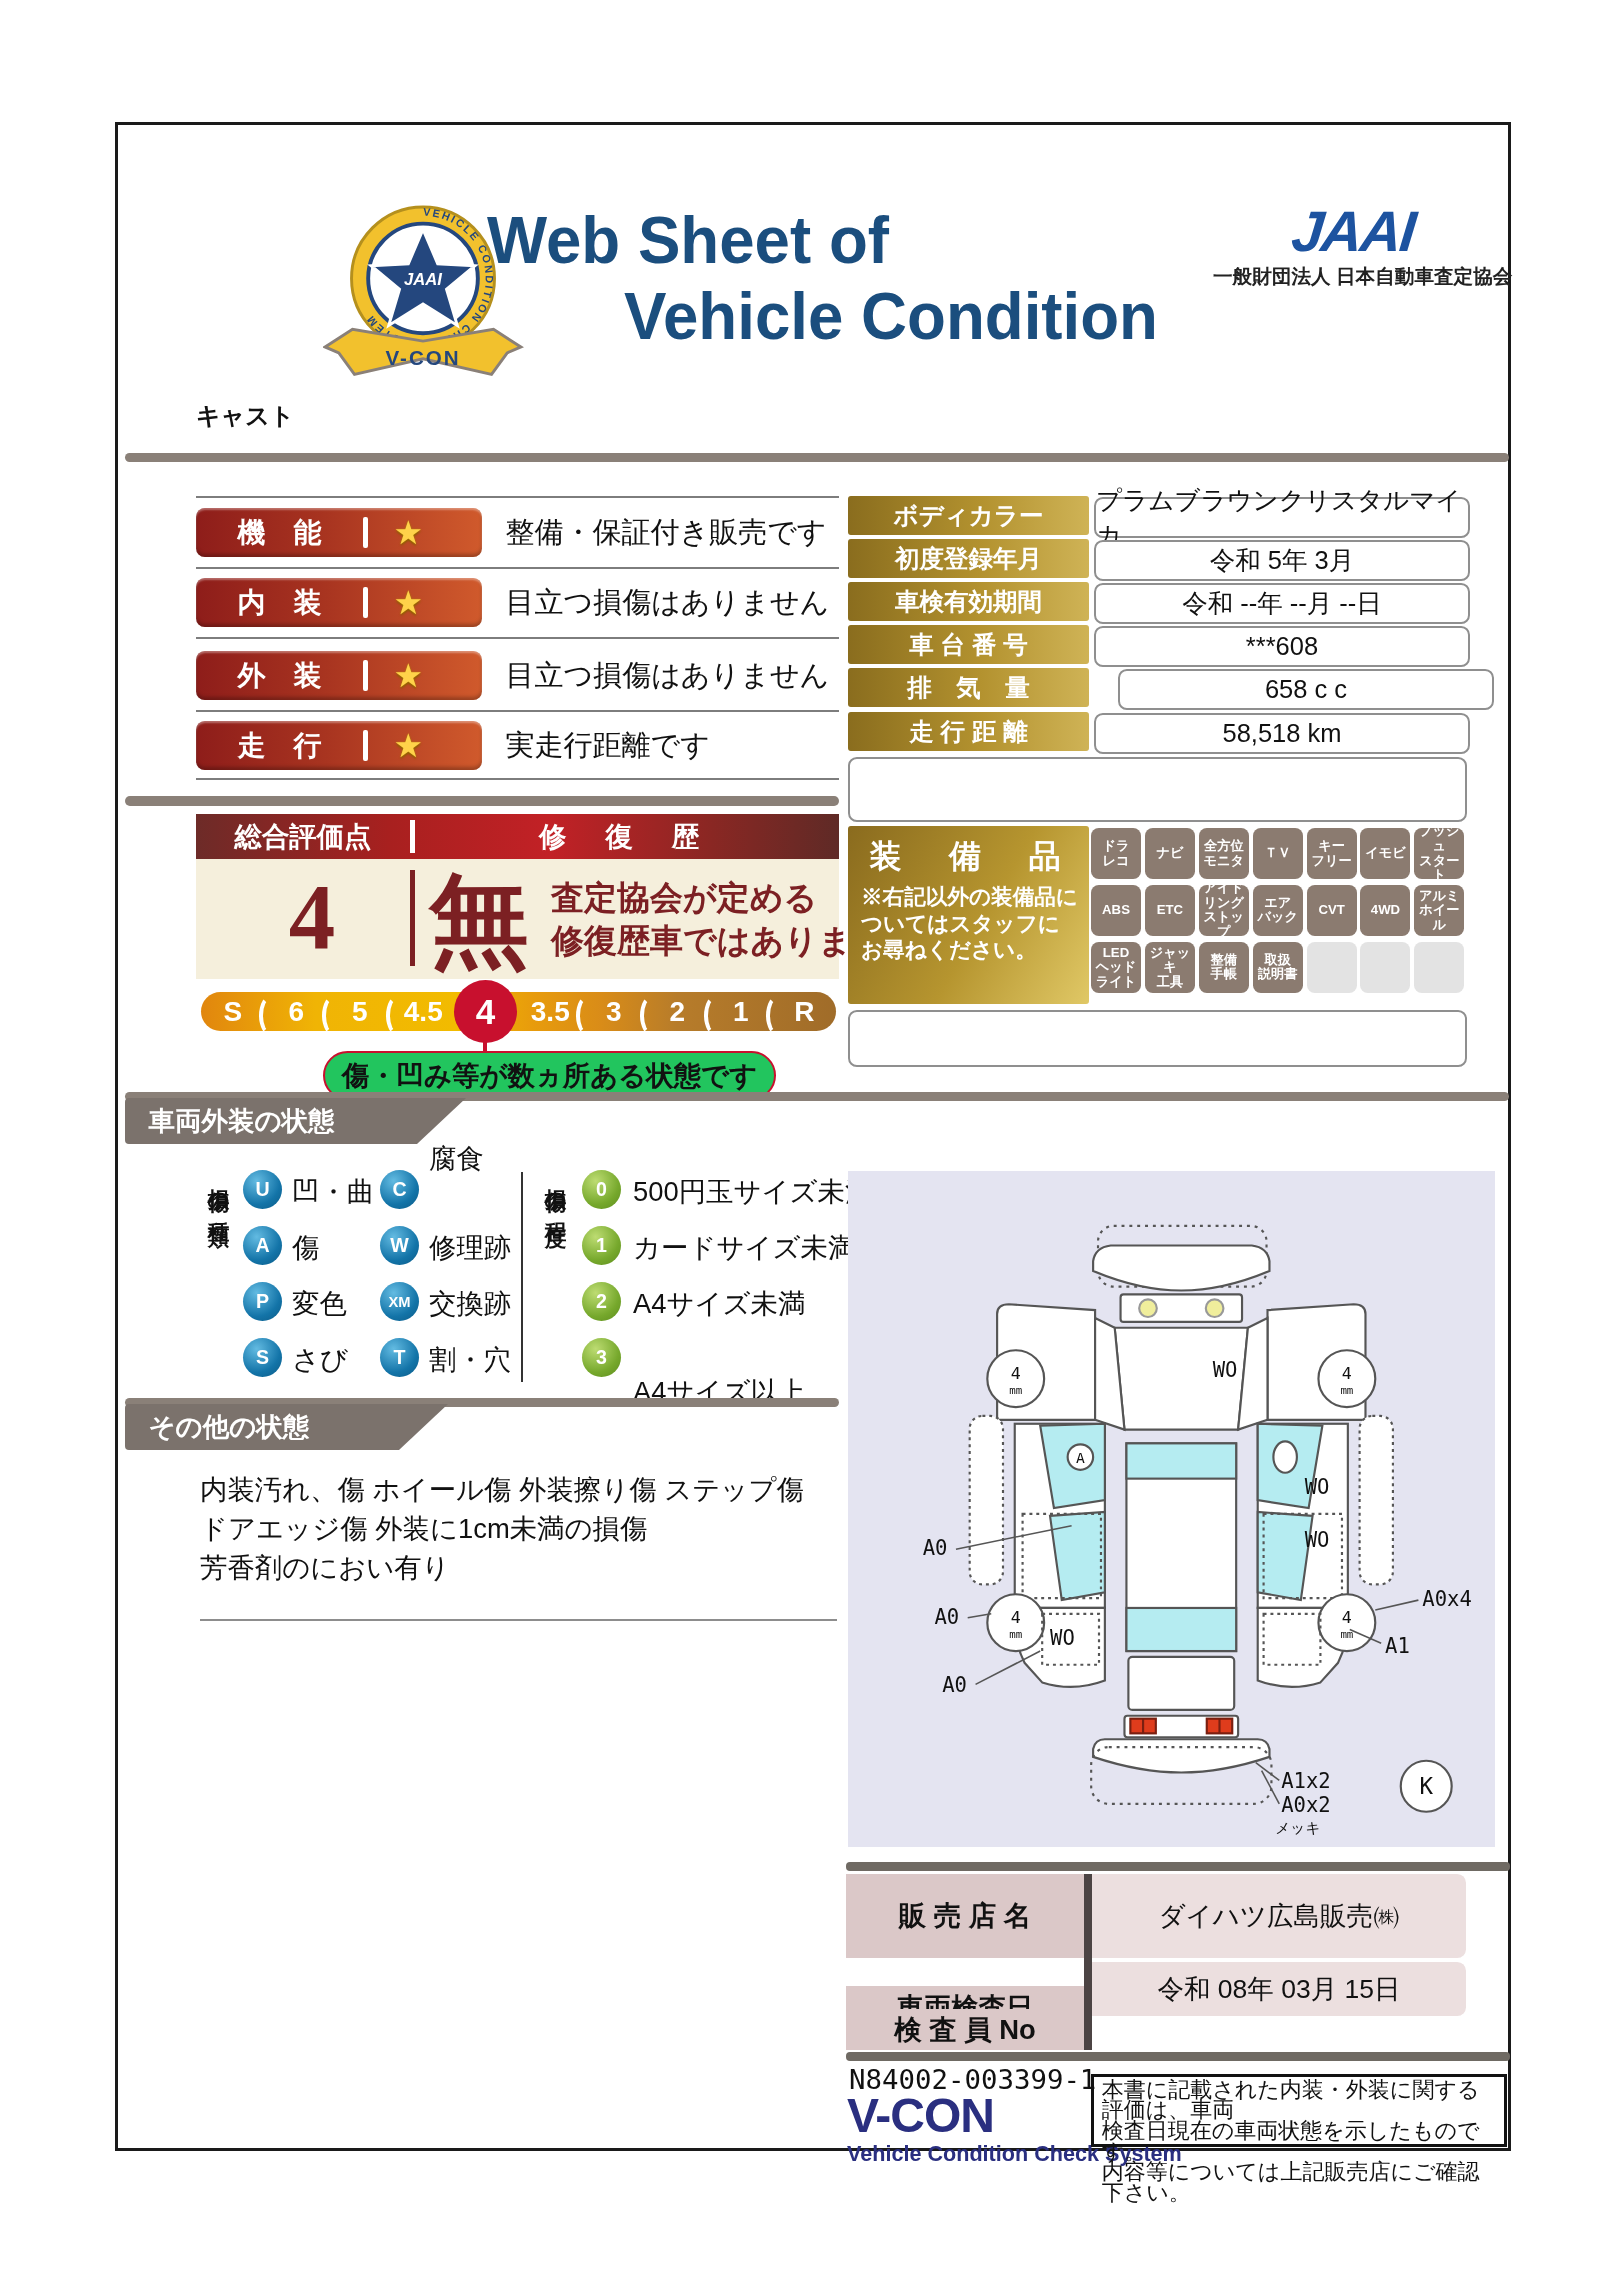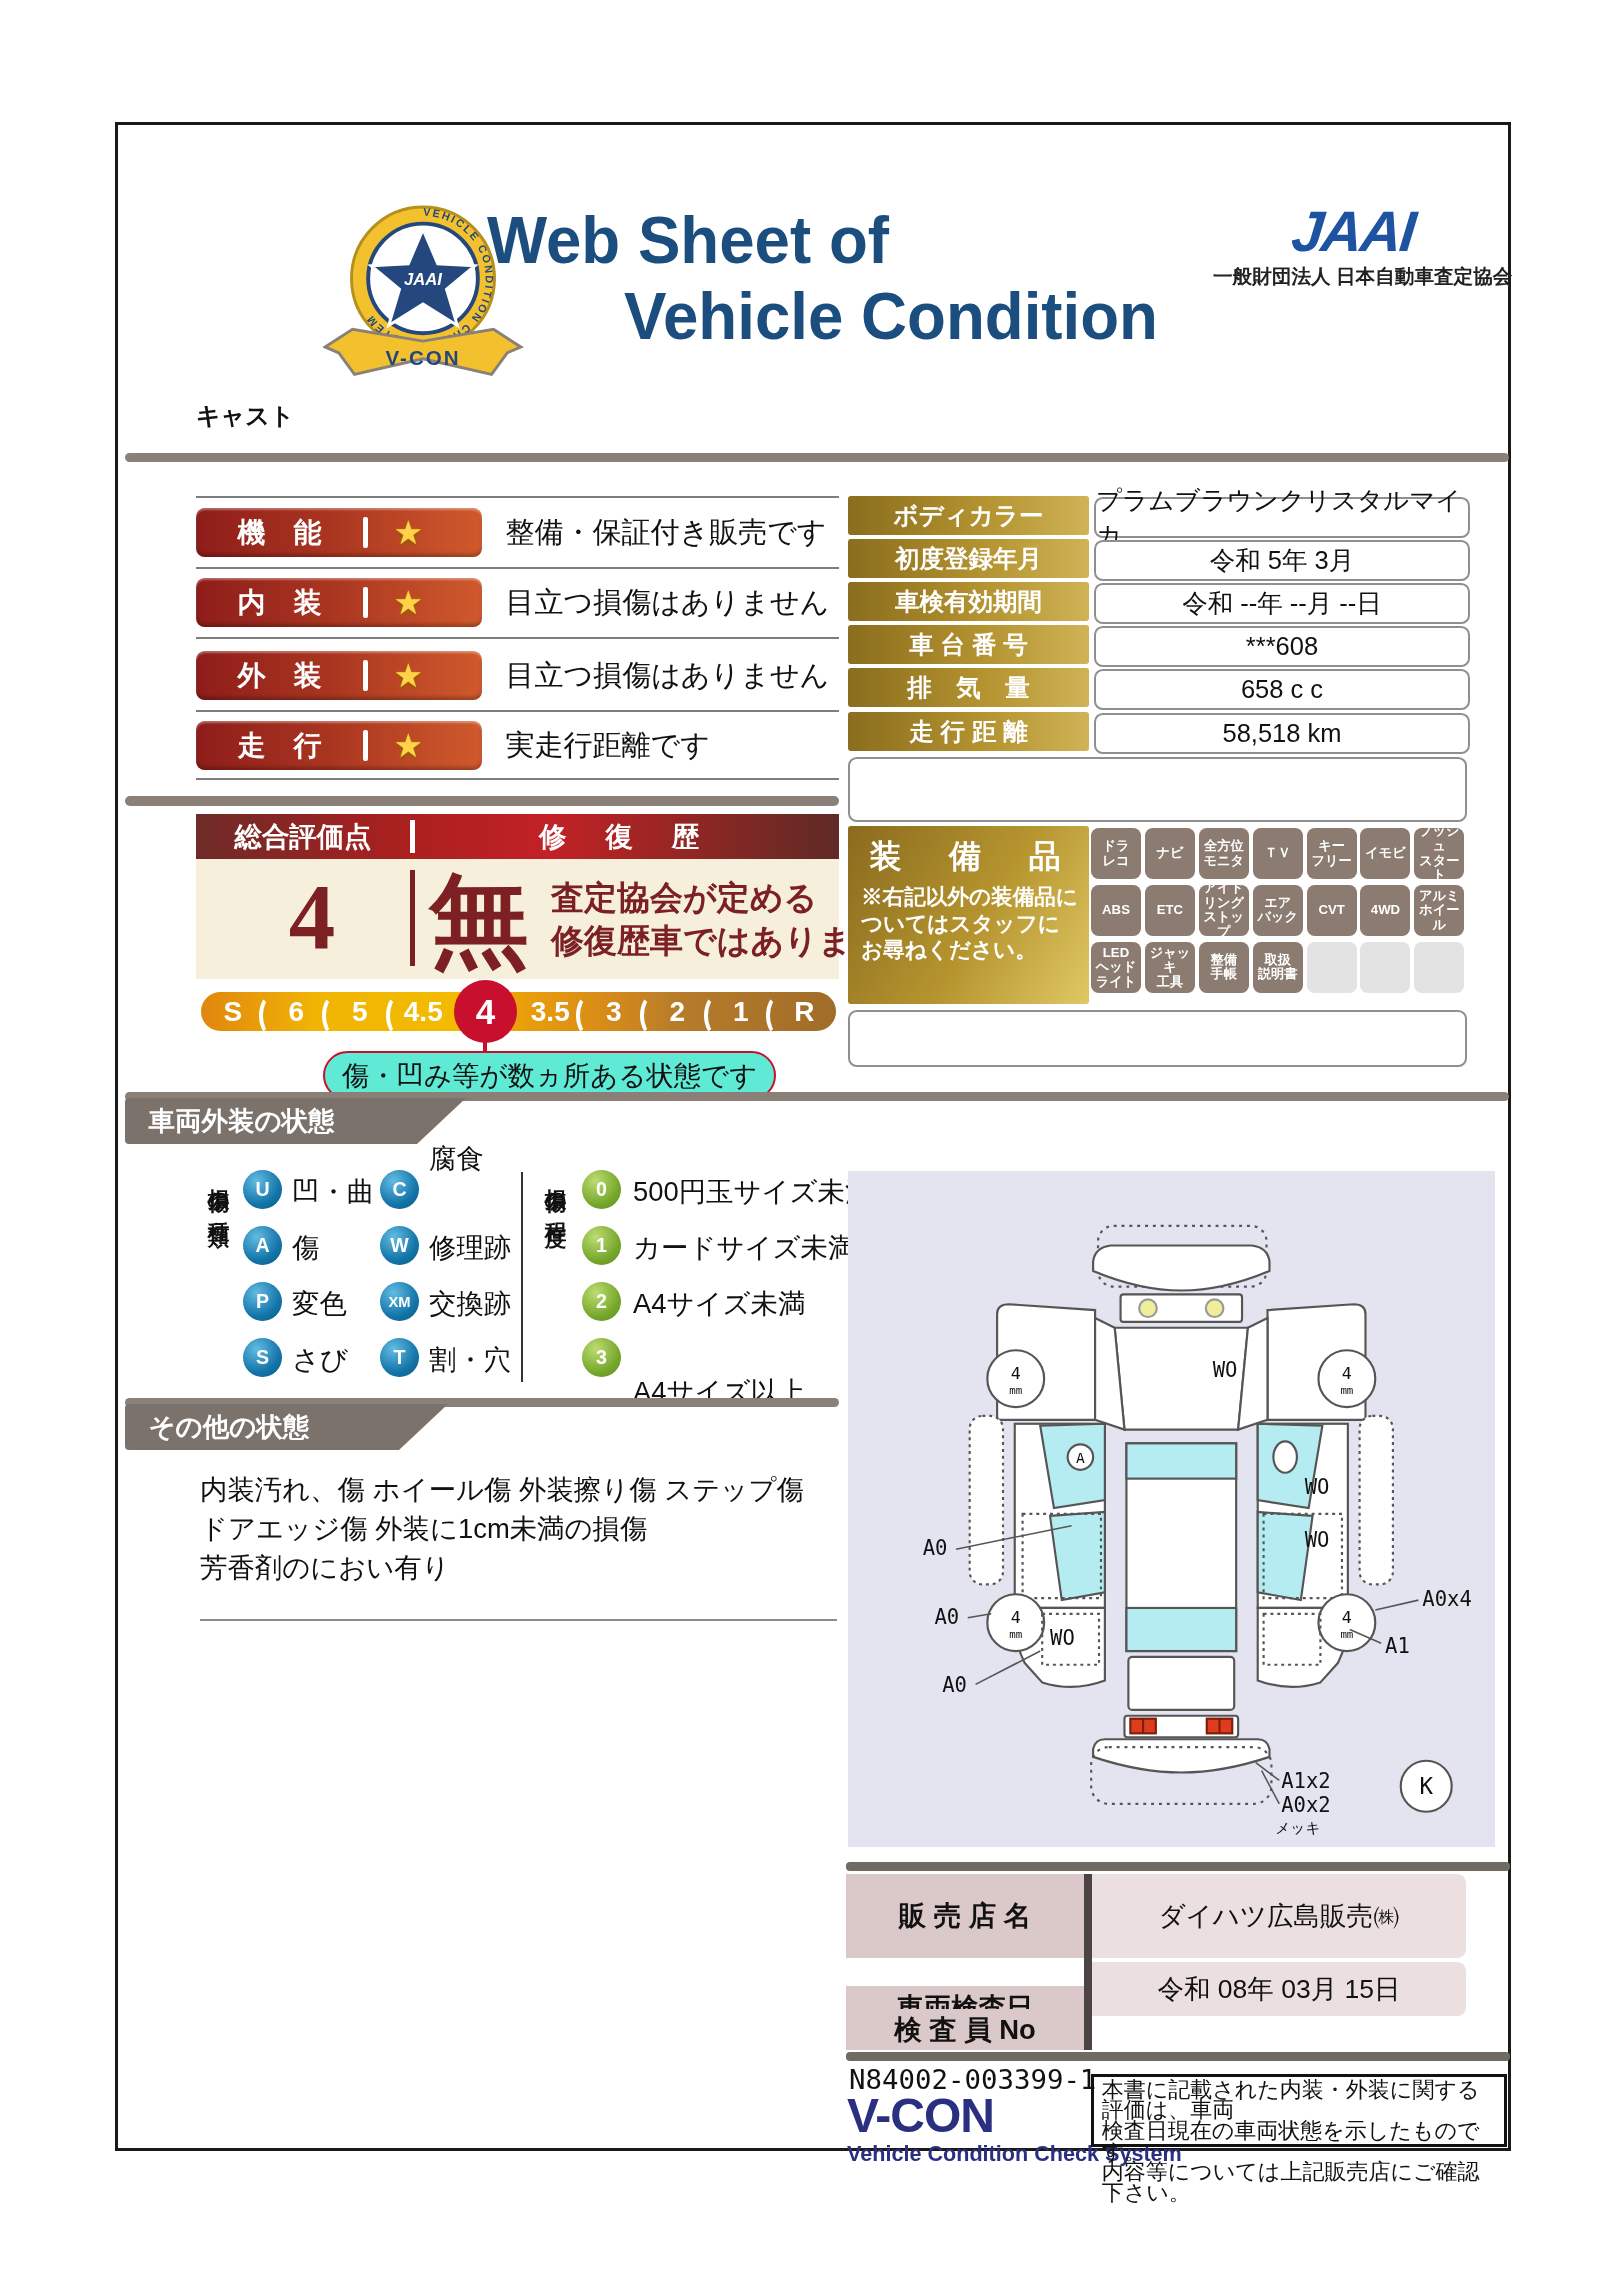--- a/index.html
+++ b/index.html
@@ -40,22 +40,22 @@
 
   
   .scalebar{left:201px;top:992px;width:635px;height:39px;border-radius:19.6px;
             background:linear-gradient(90deg,#e1860e,#f0b405 18%,#f2bb00 40%,#e89c0c 52%,#d98c18 63%,#b77c2a 75%,#a06c29 100%);
             display:flex;align-items:center;}
   .chip{width:64px;text-align:center;color:#fff;font-weight:bold;font-size:28px;}
   .sep{position:absolute;top:995px;width:15.7px;height:33px;border:4.9px solid transparent;border-left:4.9px solid #fff;border-radius:50%;}
   .sel-circle{left:454px;top:980px;width:63px;height:63px;border-radius:50%;background:#c8102e;color:#fff;
               font-size:35px;font-weight:bold;display:flex;align-items:center;justify-content:center;z-index:3;}
   .connector{left:483px;top:1029px;width:3.9px;height:23.5px;background:#c8102e;z-index:2;}
-  .callout{left:323px;top:1051px;width:449px;height:45px;border:2.9px solid #c8102e;border-radius:24.5px;background:#5eead4;
-           display:flex;align-items:center;justify-content:center;font-size:27.4px;font-weight:normal;}
+  .callout{left:323px;top:1051px;width:449px;height:45px;border:2.9px solid #c8102e;border-radius:24.5px;background:#22c55e;
+           display:flex;align-items:center;justify-content:center;font-size:27.4px;font-weight:bold;}
 
   
   .banner{height:46px;background:#7b726c;color:#ffffff;font-size:26.5px;font-weight:bold;
           display:flex;align-items:center;padding-left:23.5px;box-sizing:border-box;
           clip-path:polygon(0 0,100% 0,calc(100% - 49px) 100%,0 100%);border-radius:3.9px 0 0 3.9px;}
 
   
   .vlabel{writing-mode:vertical-rl;text-orientation:upright;font-size:21.6px;font-weight:bold;letter-spacing:2.9px;}
   .sphere{width:39px;height:39px;border-radius:50%;color:#fff;font-weight:bold;font-size:19.6px;
           display:flex;align-items:center;justify-content:center;}
@@ -208,21 +208,21 @@
 
   <div class="abs info-lbl" style="top:496px;">ボディカラー</div>
   <div class="abs info-val" style="top:497px;">プラムブラウンクリスタルマイカ</div>
   <div class="abs info-lbl" style="top:539px;">初度登録年月</div>
   <div class="abs info-val" style="top:540px;">令和 5年 3月</div>
   <div class="abs info-lbl" style="top:582px;">車検有効期間</div>
   <div class="abs info-val" style="top:583px;">令和 --年 --月 --日</div>
   <div class="abs info-lbl" style="top:625px;">車 台 番 号</div>
   <div class="abs info-val" style="top:626px;">***608</div>
   <div class="abs info-lbl" style="top:668px;">排　気　量</div>
-  <div class="abs info-val" style="top:669px;">658 c c</div>
+  <div class="abs info-val" style="top:669px;margin-left:24px;">658 c c</div>
   <div class="abs info-lbl" style="top:712px;">走 行 距 離</div>
   <div class="abs info-val" style="top:713px;">58,518 km</div>
   <div class="abs empty-box" style="left:848px;top:757px;width:615px;height:61px;"></div>
 
   <div class="abs equip-panel"></div>
   <div class="abs equip-title">装　備　品</div>
   <div class="abs equip-note">※右記以外の装備品に
 ついてはスタッフに
 お尋ねください。</div>
   <div class="abs badges">

